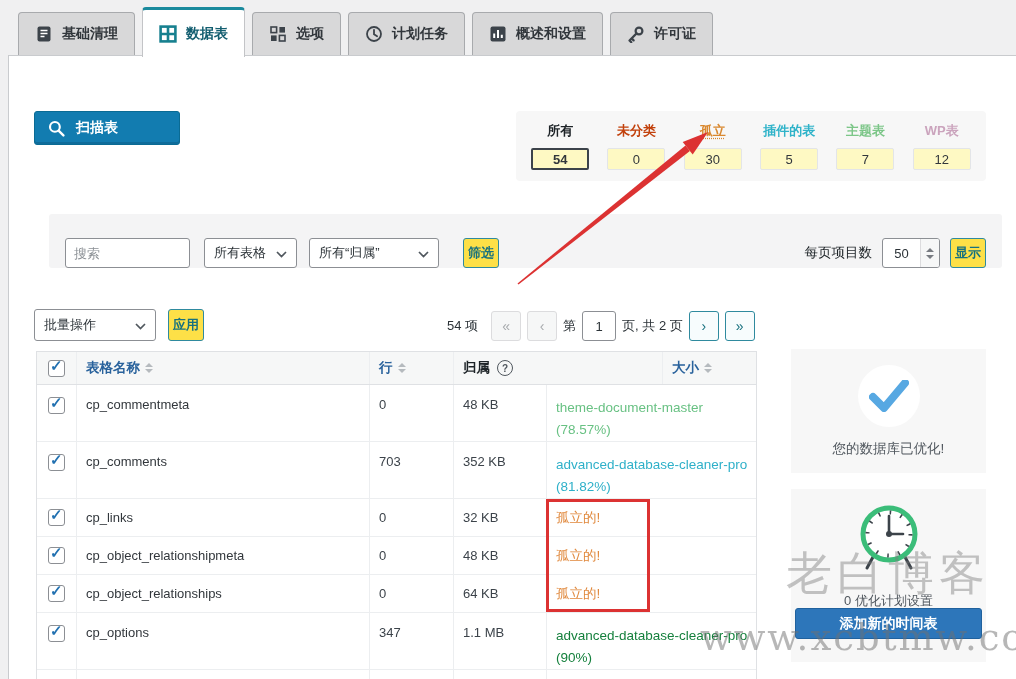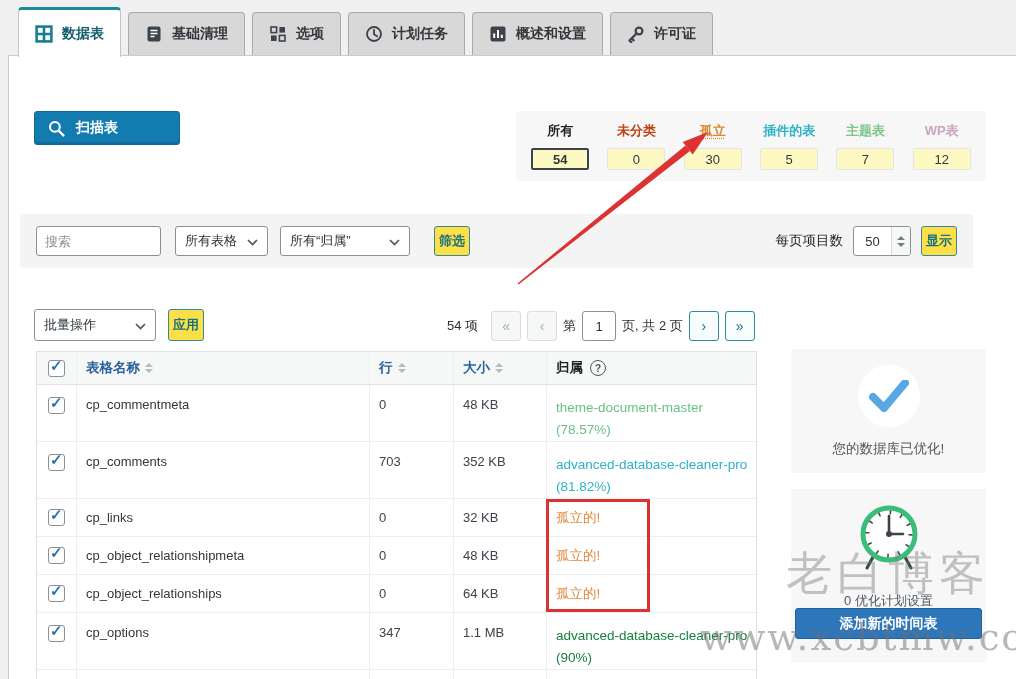--- a/index.html
+++ b/index.html
@@ -27,22 +27,22 @@
                     display:grid; grid-template-columns:repeat(6,1fr); align-items:center; padding:8px 6px; }
   .fcat { display:flex; flex-direction:column; align-items:center; gap:8px; cursor:pointer; }
   .fcat-label { font-size:13px; font-weight:600; white-space:nowrap; }
   .fcat-label.dotted { text-decoration:underline dotted; text-underline-offset:3px; }
   .fcat-count { width:58px; height:22px; background:#fef9c3; border:1px solid #e3e5e8; border-radius:2px;
                 display:flex; align-items:center; justify-content:center; font-size:13px; color:#32373c; }
   .fcat.active .fcat-label { font-weight:700; }
   .fcat.active .fcat-count { border:2px solid #3c434a; font-weight:700; }
 
   
-  .search-strip { position:absolute; left:11px; top:158px; width:953px; height:54px; background:#f4f4f5; border-radius:3px;
-                  display:flex; align-items:center; padding:0 16px; }
+  .search-strip { position:absolute; left:40px; top:158px; width:953px; height:54px; background:#f4f4f5; border-radius:3px;
+                  display:flex; align-items:flex-end; padding:0 16px; }
   .text-input { height:30px; width:125px; border:1px solid #8c8f94; border-radius:3px; background:#fff; font-size:13px;
                 color:#2c3338; padding:0 8px; font-family:"Liberation Sans", sans-serif; }
   .text-input::placeholder { color:#8a8f94; }
   .select { height:30px; border:1px solid #8c8f94; border-radius:3px; background:#fff; display:flex; align-items:center;
             justify-content:space-between; padding:0 9px; font-size:13px; color:#2c3338; gap:10px; cursor:pointer; white-space:nowrap; }
   .btn-outline { height:30px; padding:0 4px; background:#fde047; border:1px solid #2f8a9e; border-radius:3px; color:#17717f;
                  font-size:13px; font-weight:600; display:inline-flex; align-items:center; justify-content:center; cursor:pointer; white-space:nowrap; }
   .right-group { margin-left:auto; display:flex; align-items:center; gap:10px; }
   .per-page-label { font-size:13.5px; color:#1d2327; }
   .spinner { width:58px; height:30px; background:#fff; border:1px solid #8c8f94; border-radius:3px; display:flex; align-items:center; overflow:hidden; }
@@ -109,37 +109,37 @@
              color:rgba(122,122,122,.44); letter-spacing:5px; z-index:60; white-space:nowrap; pointer-events:none; }
   .wm-url { position:absolute; left:700px; top:616px; font-family:"DejaVu Serif", serif; font-size:37px;
             color:rgba(112,112,112,.5); letter-spacing:2px; z-index:60; white-space:nowrap; pointer-events:none; }
 </style>
 </head>
 <body>
 
 <div class="screen">
 
   <div class="tabs">
+      <div class="tab">
+        <span class="tab-icon">
+          <svg width="18" height="18" viewBox="0 0 18 18">
+            <rect x="2.5" y="1.5" width="13" height="15" rx="2" fill="#3c434a"></rect>
+            <path d="M5.5 5.5h7M5.5 8.5h7M5.5 11.5h4" stroke="#fff" stroke-width="1.5"></path>
+          </svg>
+        </span>
+        <span>基础清理</span>
+      </div>
       <div class="tab active">
         <span class="tab-icon">
           <svg width="18" height="18" viewBox="0 0 18 18">
             <rect x="1.6" y="1.6" width="14.8" height="14.8" fill="none" stroke="#17808f" stroke-width="2.6"></rect>
             <path d="M9 1.6v14.8M1.6 9h14.8" stroke="#17808f" stroke-width="2.6"></path>
           </svg>
         </span>
         <span>数据表</span>
-      </div>
-      <div class="tab">
-        <span class="tab-icon">
-          <svg width="18" height="18" viewBox="0 0 18 18">
-            <rect x="2.5" y="1.5" width="13" height="15" rx="2" fill="#3c434a"></rect>
-            <path d="M5.5 5.5h7M5.5 8.5h7M5.5 11.5h4" stroke="#fff" stroke-width="1.5"></path>
-          </svg>
-        </span>
-        <span>基础清理</span>
       </div>
       <div class="tab">
         <span class="tab-icon">
           <svg width="18" height="18" viewBox="0 0 18 18">
             <rect x="2" y="2" width="5.6" height="5.6" fill="none" stroke="#3c434a" stroke-width="1.6"></rect>
             <rect x="10.4" y="2" width="5.6" height="5.6" fill="#3c434a"></rect>
             <rect x="2" y="10.4" width="5.6" height="5.6" fill="#3c434a"></rect>
             <rect x="10.4" y="10.4" width="5.6" height="5.6" fill="none" stroke="#3c434a" stroke-width="1.6"></rect>
           </svg>
         </span>
@@ -272,30 +272,30 @@
               <i class="down"></i>
             </span>
         </div>
         <div class="cell c-rows">
           <span class="th-label">行</span>
           <span class="sort">
               <i class="up"></i>
               <i class="down"></i>
             </span>
         </div>
+        <div class="cell c-owner">
+          <span class="th-label plain">归属</span>
+          <span class="help">?</span>
+        </div>
         <div class="cell c-size">
           <span class="th-label">大小</span>
           <span class="sort">
               <i class="up"></i>
               <i class="down"></i>
             </span>
-        </div>
-        <div class="cell c-owner">
-          <span class="th-label plain">归属</span>
-          <span class="help">?</span>
         </div>
       </div>
       <div id="table-body">
           <div class="trow tall">
             <div class="cell c-check">
               <span class="cb checked"></span>
             </div>
             <div class="cell c-name">
               <span class="row-text">cp_commentmeta</span>
             </div>

